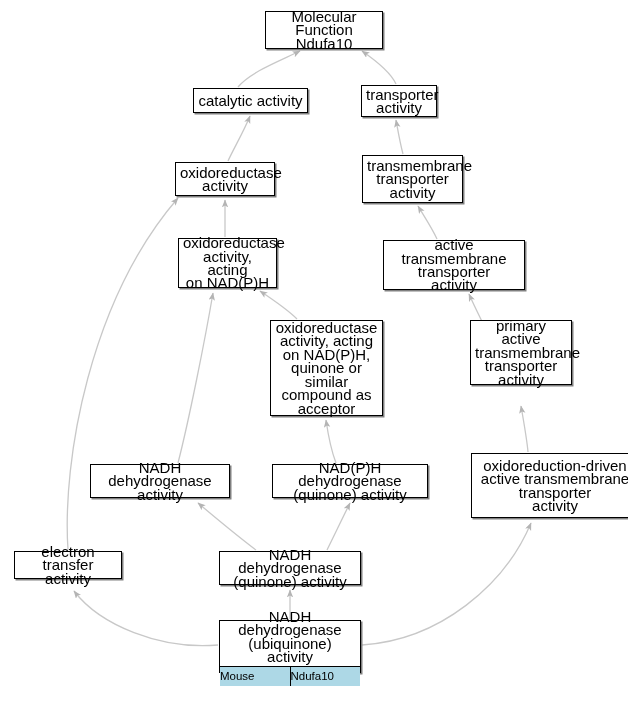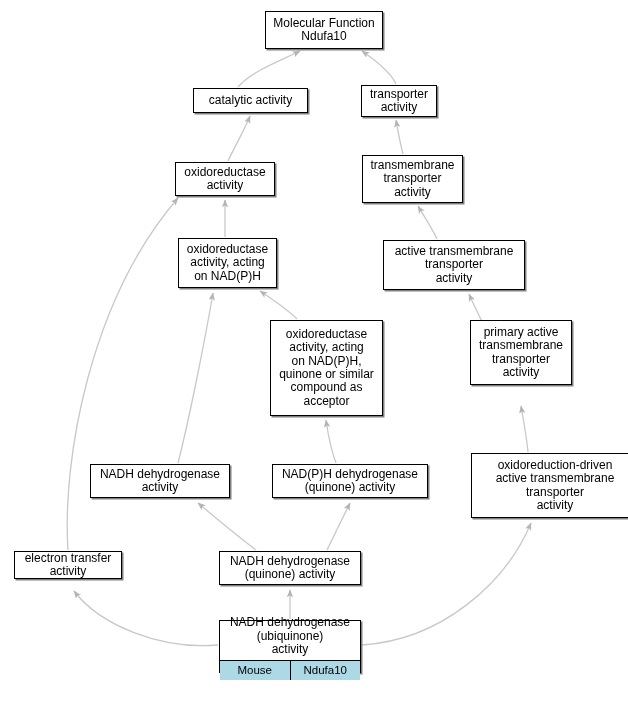--- a/index.html
+++ b/index.html
@@ -32,38 +32,38 @@
     background: #ffffff;
     display: flex;
     flex-direction: column;
     align-items: stretch;
     justify-content: center;
     box-shadow: 1.5px 1.5px 0 0 #808080;
   }
   .node-label {
     text-align: center;
     color: #000000;
-    font-size: 12px;
+    font-size: 15px;
     line-height: 13.4px;
     padding: 3px 4px;
     white-space: pre-line;
     font-family: "Liberation Sans", sans-serif;
   }
   .gene-bar {
     display: flex;
     border-top: 1px solid #000000;
     height: 20px;
   }
   .gene-cell {
     flex: 1 1 50%;
     background: #add8e6;
     color: #000000;
     font-size: 11.5px;
     line-height: 19px;
-    text-align: center;
+    text-align: left;
     font-family: "Liberation Sans", sans-serif;
   }
   .gene-cell + .gene-cell {
     border-left: 1px solid #000000;
   }
 </style>
 </head>
 <body>
 
 <div id="canvas">

